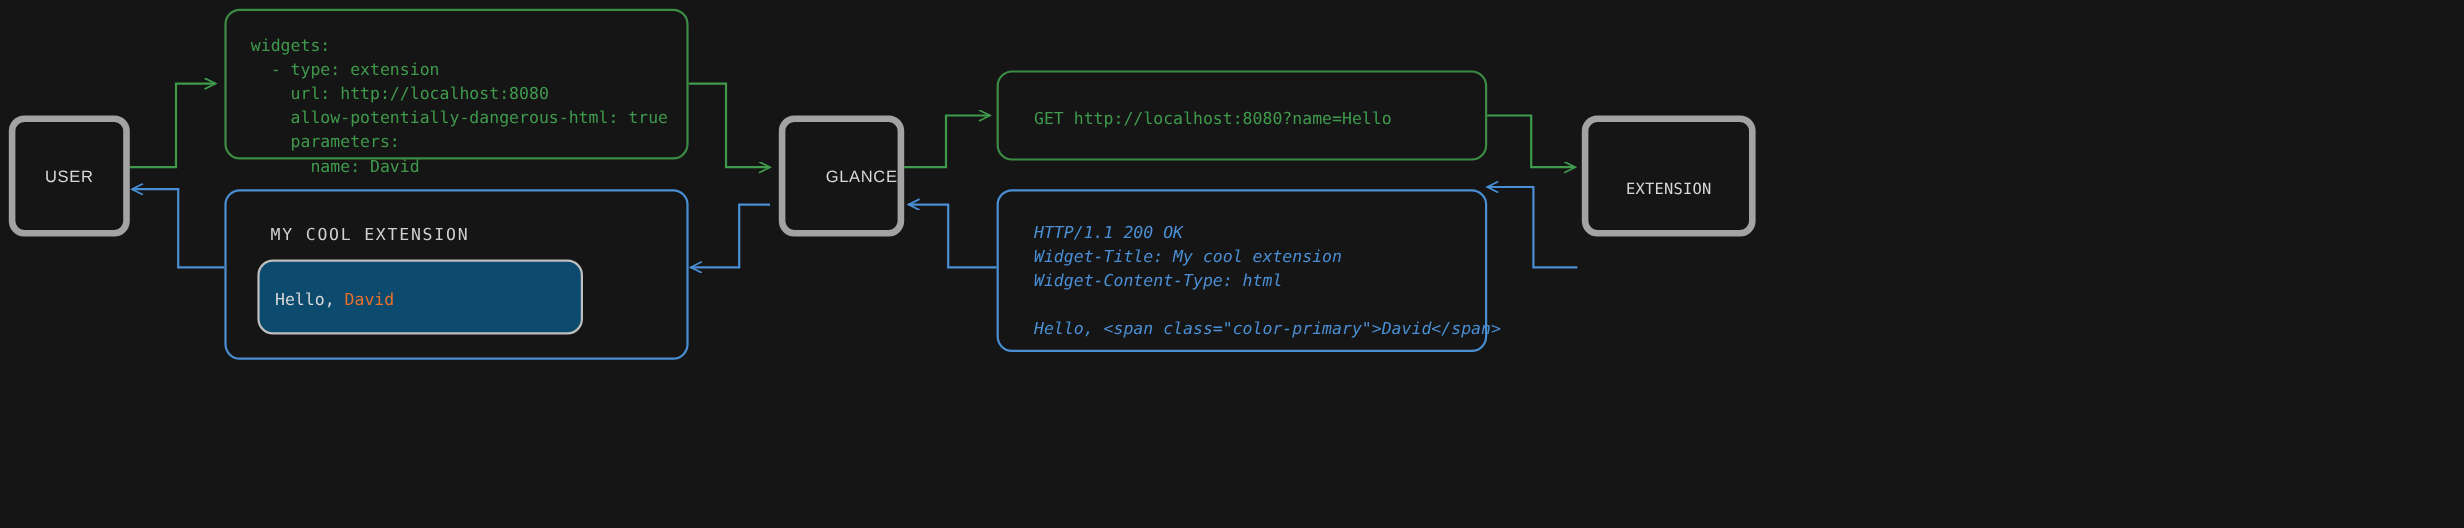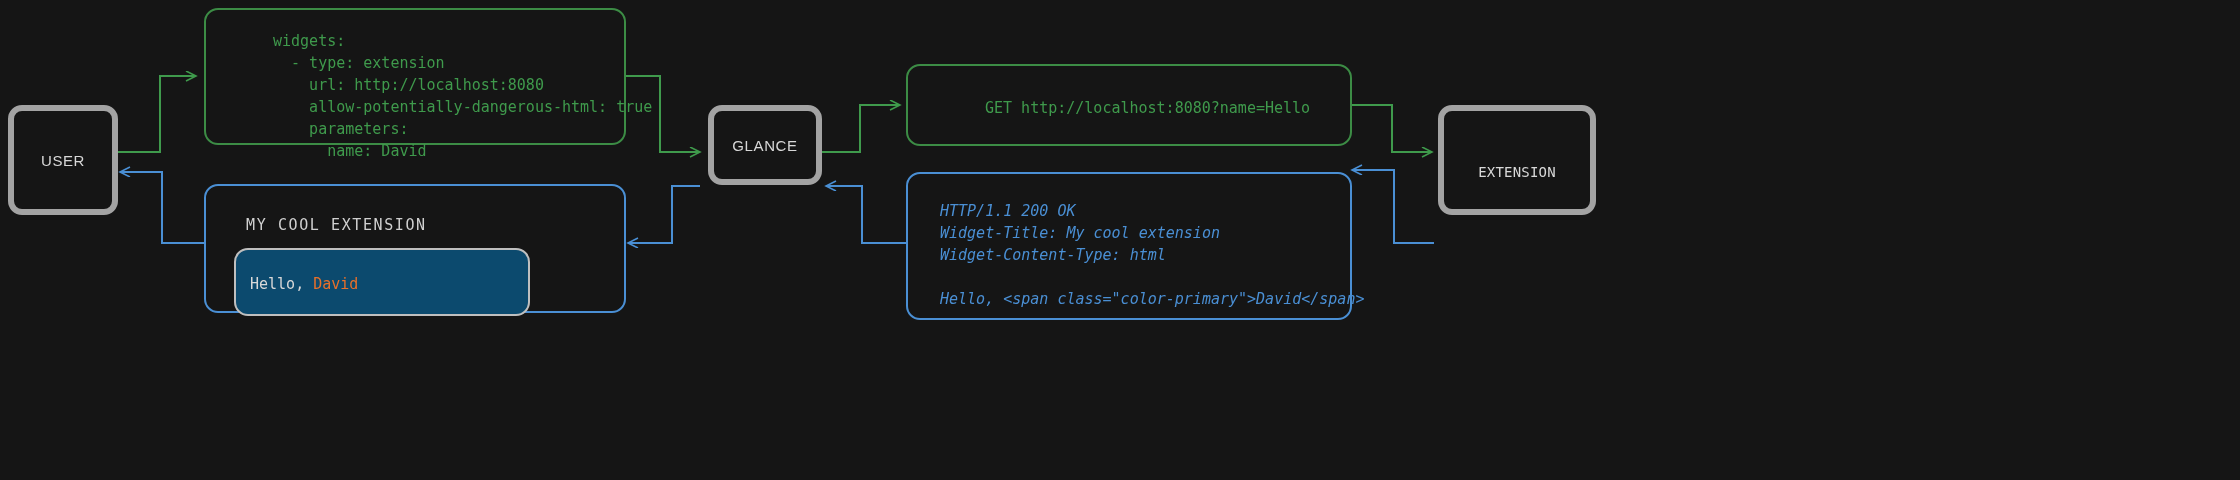--- a/index.html
+++ b/index.html
@@ -46,21 +46,21 @@
     letter-spacing: 0.2px;
     margin-top: 24px;
   }
   .msgbox {
     position: absolute;
     border: 2px solid;
     border-radius: 14px;
     background: #151515;
     box-sizing: border-box;
   }
-  .msgbox.green { border-color: #3c8c45; padding-left: 45px; }
+  .msgbox.green { border-color: #3c8c45; }
   .msgbox.blue  { border-color: #4a8fd4; }
   .code {
     font-family: "DejaVu Sans Mono", monospace;
     font-size: 15px;
     line-height: 22px;
     white-space: pre;
     margin: 0;
   }
   .code.green { color: #3f9a4c; }
   .code.blue  { color: #4a8fd4; }
@@ -132,21 +132,21 @@
 
     <g>
       <path d="M204,243 L162,243 L162,172 L120,172" fill="none" stroke="#4a8fd4" stroke-width="2" marker-end="url(#arrow-blue)"></path>
     </g>
   </svg>
 
   <div class="node" style="left:8px; top:105px; width:110px; height:110px;">
     <span class="node-label">USER</span>
   </div>
 
-  <div class="node" style="left:708px; top:105px; width:114px; height:80px;">
+  <div class="node" style="left:708px; top:105px; width:114px; height:110px;justify-content:flex-end;">
     <span class="node-label">GLANCE</span>
   </div>
 
   <div class="node" style="left:1438px; top:105px; width:158px; height:110px;">
     <span class="node-label mono">EXTENSION</span>
   </div>
 
   <div class="msgbox green" style="left:204px; top:8px; width:422px; height:137px;">
     <pre class="code green" style="margin:20px 0 0 22px;">widgets:
   - type: extension
@@ -161,20 +161,20 @@
   </div>
 
   <div class="msgbox blue" style="left:906px; top:172px; width:446px; height:148px;">
     <pre class="code blue" style="margin:26px 16px 0 32px;font-style:italic;">HTTP/1.1 200 OK
 Widget-Title: My cool extension
 Widget-Content-Type: html
 
 Hello, &lt;span class="color-primary"&gt;David&lt;/span&gt;</pre>
   </div>
 
-  <div class="msgbox blue" style="left:204px; top:184px; width:422px; height:129px;">
+  <div class="msgbox blue" style="left:204px; top:172px; width:422px; height:155px;">
     <span class="widget-title" style="left:40px; top:30px;">MY COOL EXTENSION</span>
     <div class="widget-card" style="left:28px; top:62px; width:296px; height:68px;">
       <div class="widget-body" style="position:absolute; left:14px; top:25px;"><span>Hello, </span><span class="accent">David</span></div>
     </div>
   </div>
 
 </div>
 
 </body></html>

